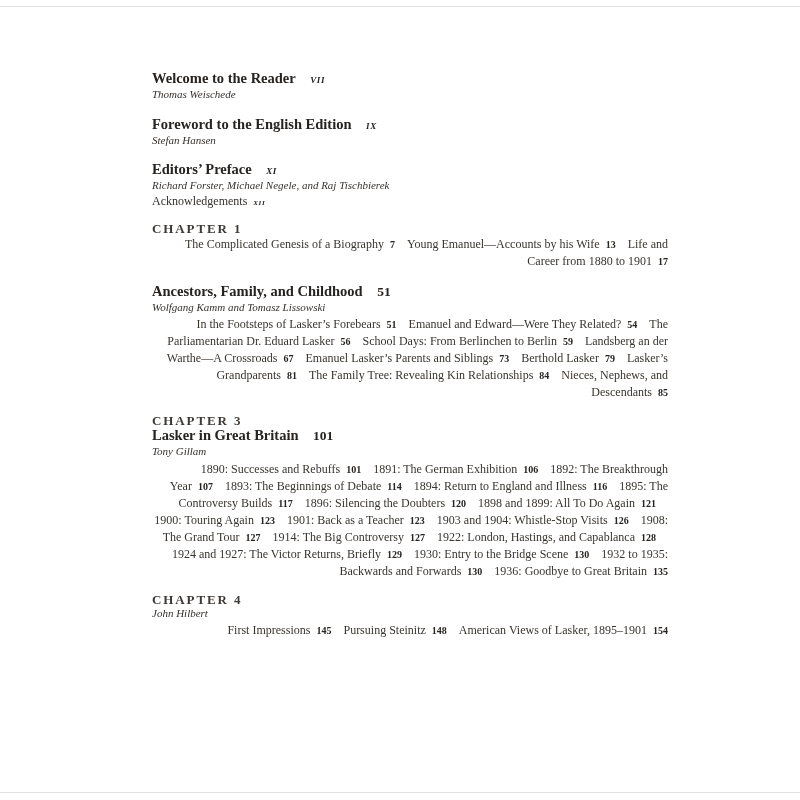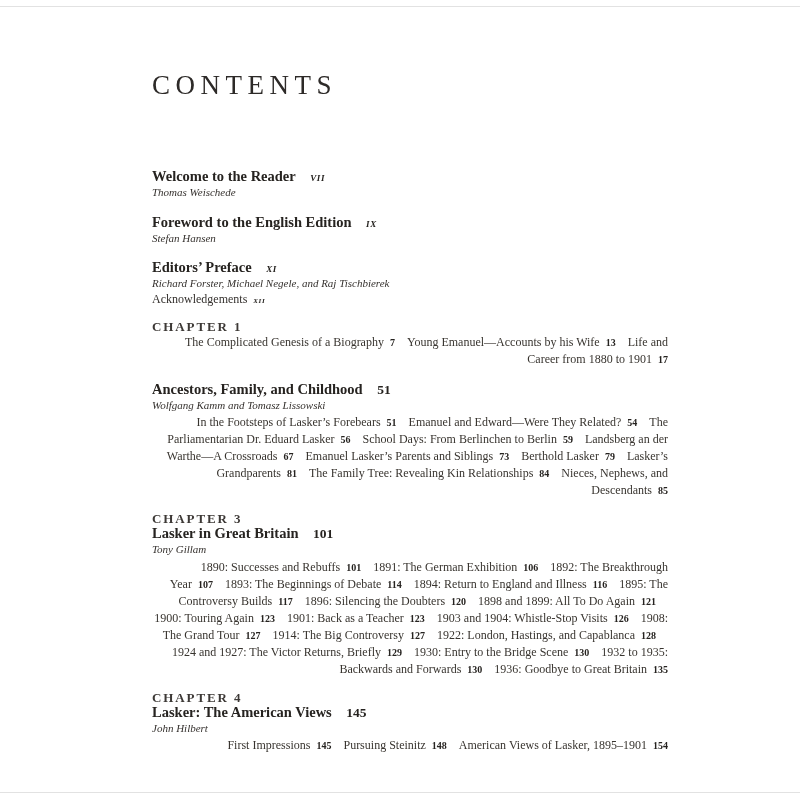--- a/index.html
+++ b/index.html
@@ -30,21 +30,20 @@
   .extra-line{font-size:12px;line-height:15px;color:#35312e;}
   .entries{margin:1px 0 0 0;font-size:12px;line-height:16px;color:#38342f;text-align:right;}
   .e-label{font-weight:400;}
 </style>
 </head>
 <body>
 
 <div class="sheet">
   <div class="edge top"></div>
   <div class="content">
-    <h1 class="page-title">CONTENTS</h1>
     <div id="toc">
         <section class="toc-section front">
           <div class="title-line"><span class="sec-title">Welcome to the Reader</span>  <span class="pg roman">vii</span></div>
           <div class="byline">Thomas Weischede</div>
         </section>
         <section class="toc-section front">
           <div class="title-line"><span class="sec-title">Foreword to the English Edition</span>  <span class="pg roman">ix</span></div>
           <div class="byline">Stefan Hansen</div>
         </section>
         <section class="toc-section front">
@@ -62,20 +61,19 @@
           <p class="entries"><span class="e-label">In the Footsteps of Lasker’s Forebears</span>&nbsp;&nbsp;<span class="pg">51</span>  <span class="e-label">Emanuel and Edward—Were They Related?</span>&nbsp;&nbsp;<span class="pg">54</span>  <span class="e-label">The Parliamentarian Dr. Eduard Lasker</span>&nbsp;&nbsp;<span class="pg">56</span>  <span class="e-label">School Days: From Berlinchen to Berlin</span>&nbsp;&nbsp;<span class="pg">59</span>  <span class="e-label">Landsberg an der Warthe—A Crossroads</span>&nbsp;&nbsp;<span class="pg">67</span>  <span class="e-label">Emanuel Lasker’s Parents and Siblings</span>&nbsp;&nbsp;<span class="pg">73</span>  <span class="e-label">Berthold Lasker</span>&nbsp;&nbsp;<span class="pg">79</span>  <span class="e-label">Lasker’s Grandparents</span>&nbsp;&nbsp;<span class="pg">81</span>  <span class="e-label">The Family Tree: Revealing Kin Relationships</span>&nbsp;&nbsp;<span class="pg">84</span>  <span class="e-label">Nieces, Nephews, and Descendants</span>&nbsp;&nbsp;<span class="pg">85</span></p>
         </section>
         <section class="toc-section chapter">
           <div class="chap-label">CHAPTER 3</div>
           <div class="title-line"><span class="sec-title">Lasker in Great Britain</span>  <span class="pg">101</span></div>
           <div class="byline">Tony Gillam</div>
           <p class="entries"><span class="e-label">1890: Successes and Rebuffs</span>&nbsp;&nbsp;<span class="pg">101</span>  <span class="e-label">1891: The German Exhibition</span>&nbsp;&nbsp;<span class="pg">106</span>  <span class="e-label">1892: The Breakthrough Year</span>&nbsp;&nbsp;<span class="pg">107</span>  <span class="e-label">1893: The Beginnings of Debate</span>&nbsp;&nbsp;<span class="pg">114</span>  <span class="e-label">1894: Return to England and Illness</span>&nbsp;&nbsp;<span class="pg">116</span>  <span class="e-label">1895: The Controversy Builds</span>&nbsp;&nbsp;<span class="pg">117</span>  <span class="e-label">1896: Silencing the Doubters</span>&nbsp;&nbsp;<span class="pg">120</span>  <span class="e-label">1898 and 1899: All To Do Again</span>&nbsp;&nbsp;<span class="pg">121</span>  <span class="e-label">1900: Touring Again</span>&nbsp;&nbsp;<span class="pg">123</span>  <span class="e-label">1901: Back as a Teacher</span>&nbsp;&nbsp;<span class="pg">123</span>  <span class="e-label">1903 and 1904: Whistle-Stop Visits</span>&nbsp;&nbsp;<span class="pg">126</span>  <span class="e-label">1908: The Grand Tour</span>&nbsp;&nbsp;<span class="pg">127</span>  <span class="e-label">1914: The Big Controversy</span>&nbsp;&nbsp;<span class="pg">127</span>  <span class="e-label">1922: London, Hastings, and Capablanca</span>&nbsp;&nbsp;<span class="pg">128</span>  <span class="e-label">1924 and 1927: The Victor Returns, Briefly</span>&nbsp;&nbsp;<span class="pg">129</span>  <span class="e-label">1930: Entry to the Bridge Scene</span>&nbsp;&nbsp;<span class="pg">130</span>  <span class="e-label">1932 to 1935: Backwards and Forwards</span>&nbsp;&nbsp;<span class="pg">130</span>  <span class="e-label">1936: Goodbye to Great Britain</span>&nbsp;&nbsp;<span class="pg">135</span></p>
         </section>
         <section class="toc-section chapter">
           <div class="chap-label">CHAPTER 4</div>
-          <div class="title-line"><span class="sec-title">Lasker: The American Views</span>  <span class="pg">145</span></div>
           <div class="byline">John Hilbert</div>
           <p class="entries"><span class="e-label">First Impressions</span>&nbsp;&nbsp;<span class="pg">145</span>  <span class="e-label">Pursuing Steinitz</span>&nbsp;&nbsp;<span class="pg">148</span>  <span class="e-label">American Views of Lasker, 1895–1901</span>&nbsp;&nbsp;<span class="pg">154</span></p>
         </section>
       </div>
   </div>
   <div class="edge bottom"></div>
 </div>
 
 </body></html>

